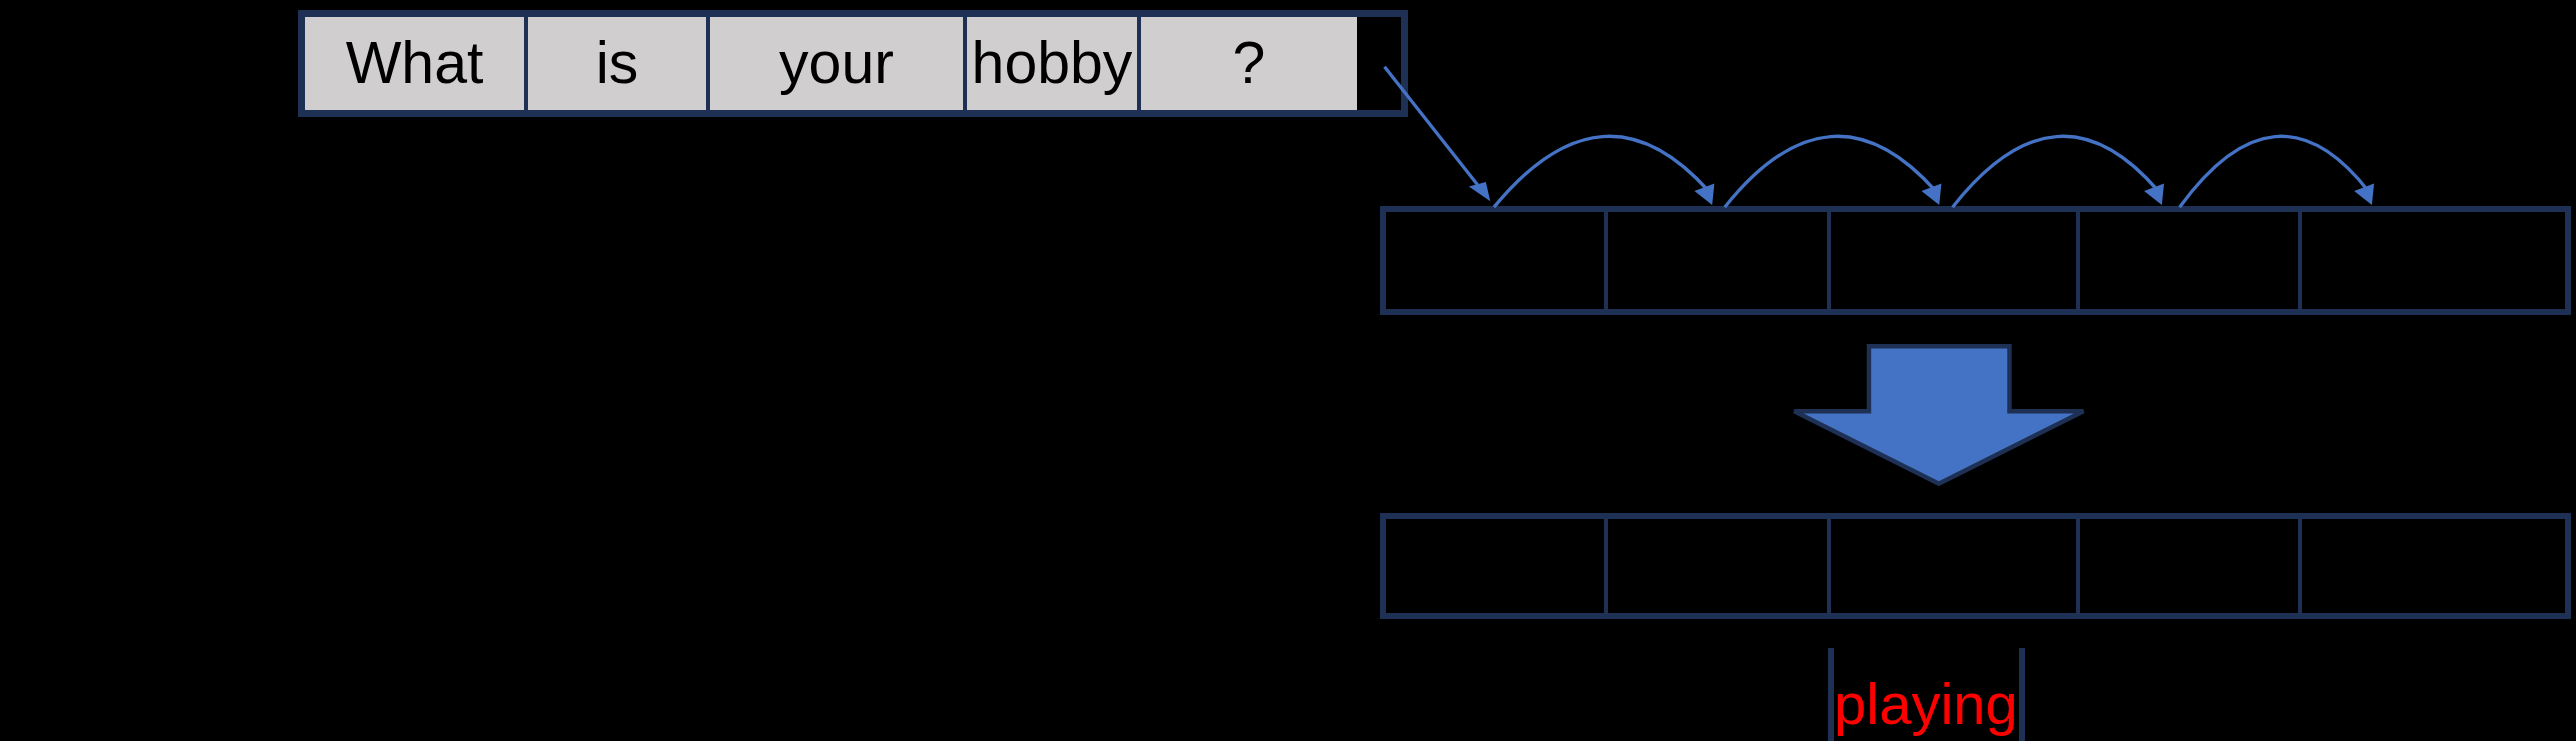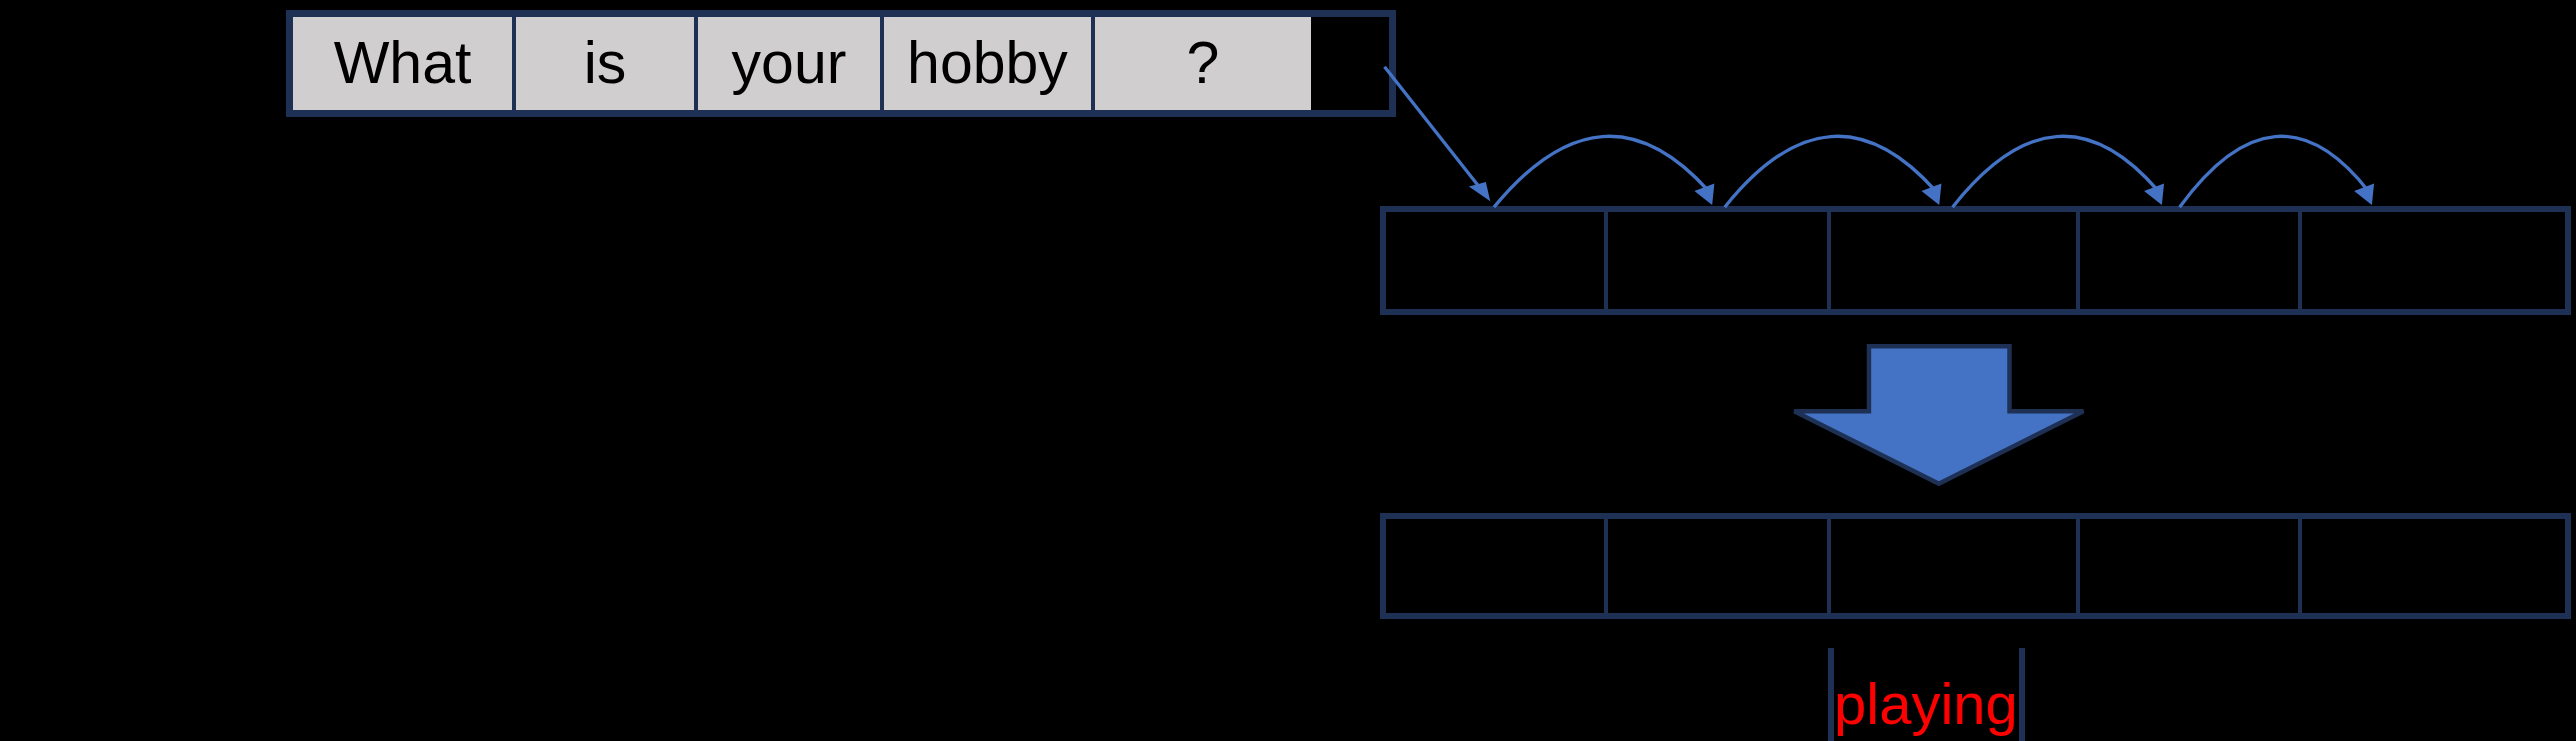--- a/index.html
+++ b/index.html
@@ -10,21 +10,21 @@
   }
   html,body{margin:0;padding:0;background:#000;}
   .canvas{
     position:relative;width:2576px;height:742px;background:#000;
     overflow:hidden;font-family:"Liberation Sans",sans-serif;
   }
   .trow{
     position:absolute;display:flex;box-sizing:border-box;
     border:6.7px solid var(--navy);background:transparent;
   }
-  .trow.sent{border-width:7.4px;}
+  .trow.sent{border-width:7.4px;margin-left:12px;}
   .cell{
     box-sizing:border-box;display:flex;align-items:center;justify-content:center;
     font-size:59px;line-height:1;color:#000;white-space:nowrap;
   }
   .cell + .cell{border-left:4.4px solid var(--navy);}
   .cell.gray{background:var(--gray);}
   #sentence-row{left:286px;top:9.6px;width:1110px;height:107px;}
   #encoding-row{left:1380px;top:206px;width:1191px;height:109px;}
   #decoding-row{left:1380px;top:513px;width:1191px;height:106px;}
   .answer{
@@ -36,22 +36,22 @@
   svg.overlay{position:absolute;left:0;top:0;width:2576px;height:742px;pointer-events:none;}
 </style>
 </head>
 <body>
 
 <div class="canvas">
 
   <div id="sentence-row" class="trow sent">
       <div class="cell gray" style="width: 219px;">What</div>
       <div class="cell gray" style="width: 182px;">is</div>
-      <div class="cell gray" style="width: 186px;">your</div>
-      <div class="cell gray" style="width: 211px;">hobby</div>
+      <div class="cell gray" style="width: 257px;">your</div>
+      <div class="cell gray" style="width: 174px;">hobby</div>
       <div class="cell gray" style="width: 220px;">?</div>
     </div>
 
   <div id="encoding-row" class="trow">
       <div class="cell" style="width: 218px;"></div>
       <div class="cell" style="width: 223px;"></div>
       <div class="cell" style="width: 249px;"></div>
       <div class="cell" style="width: 222px;"></div>
       <div class="cell" style="width: 266px;"></div>
     </div>

